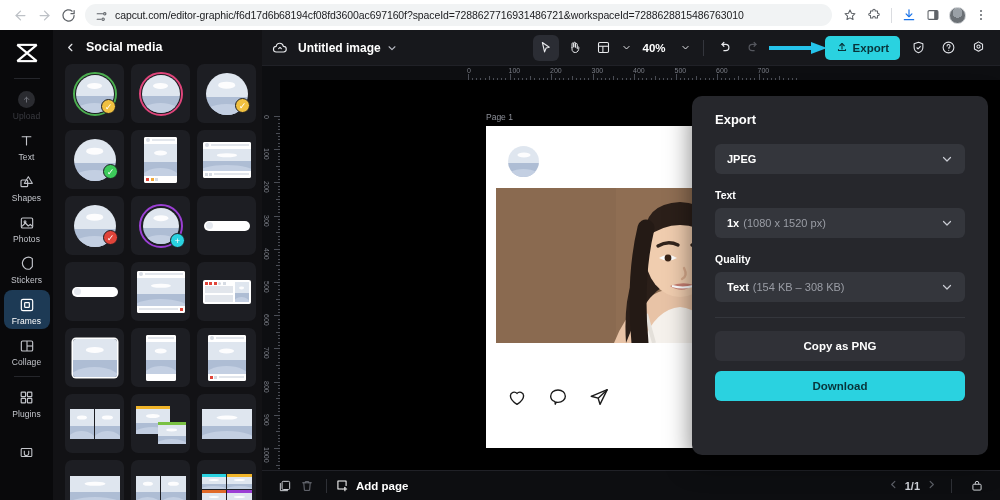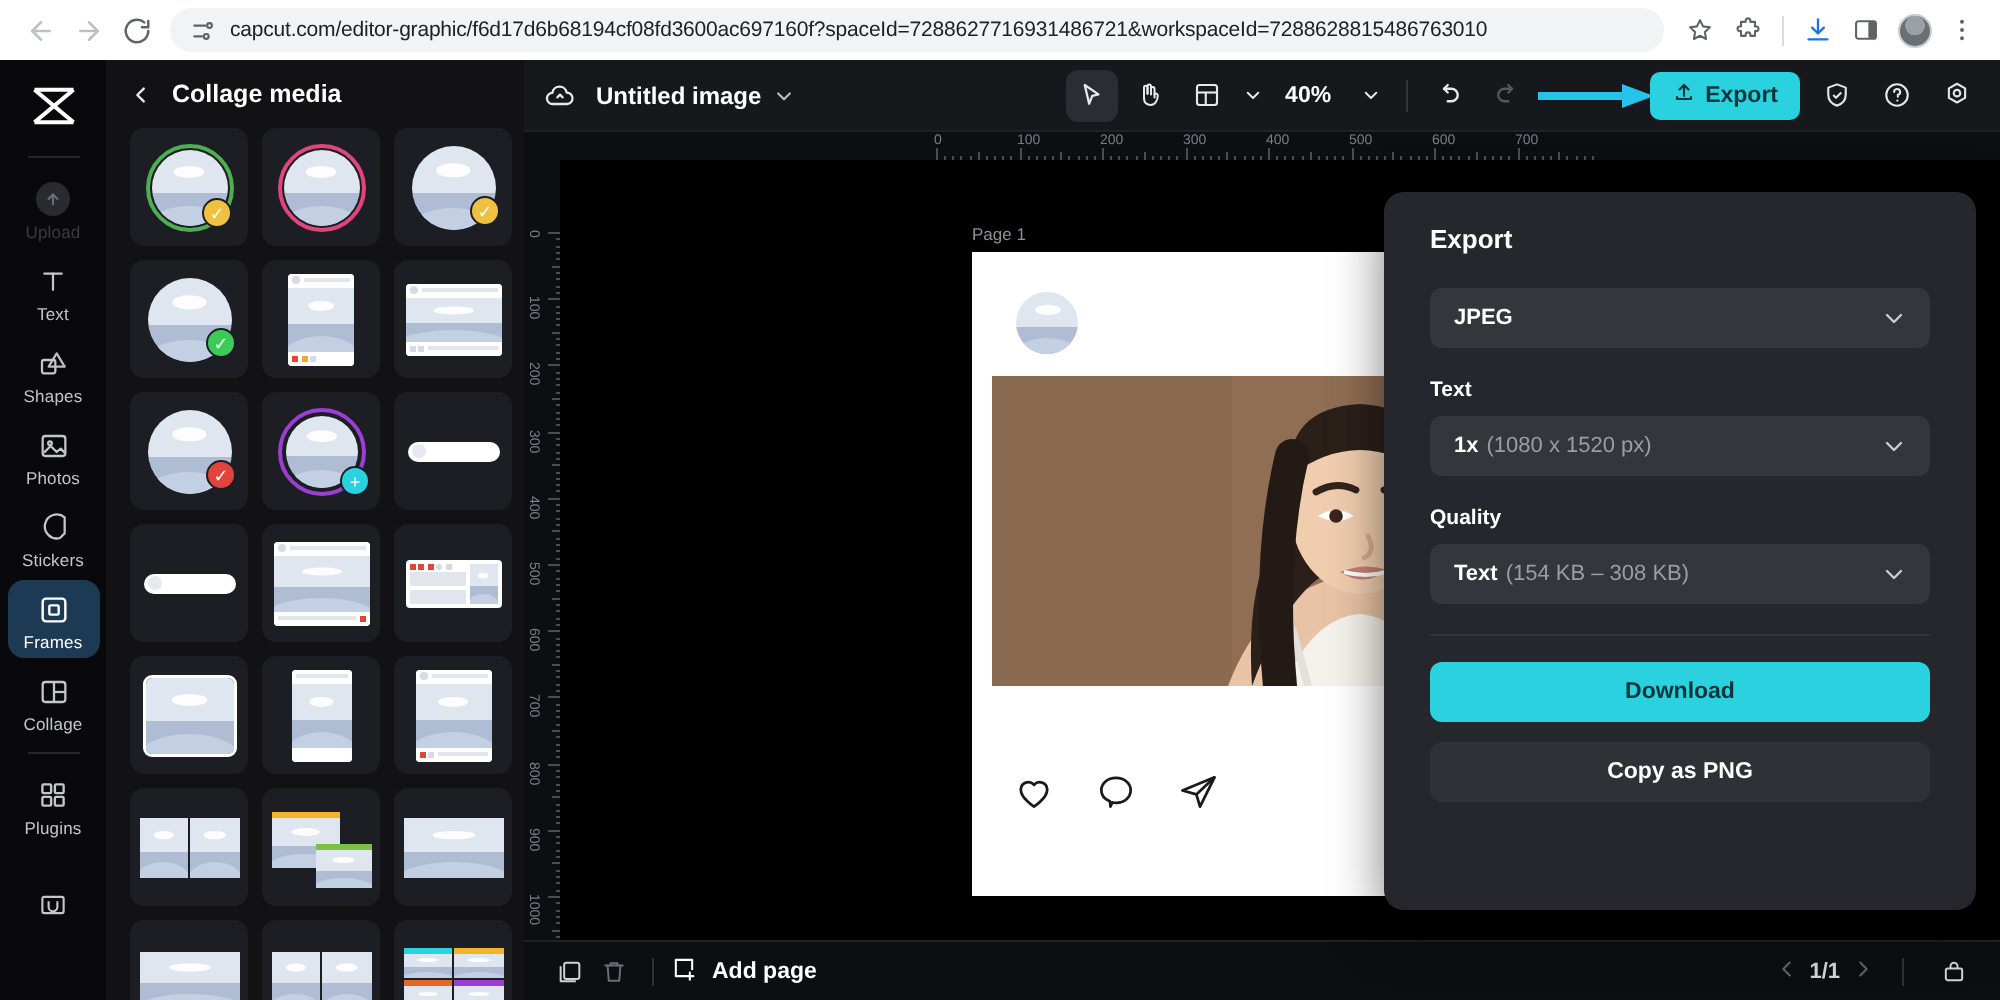--- a/index.html
+++ b/index.html
@@ -409,21 +409,21 @@
       </div>
     </div>
 
     <div class="panel">
       <div class="panel-head">
         <span class="panel-back">
           <svg width="11" height="11" viewBox="0 0 24 24" fill="none" stroke="currentColor" stroke-width="2.6" stroke-linecap="round" stroke-linejoin="round">
               <path d="M15 5l-7 7 7 7"></path>
             </svg>
         </span>
-        <span class="panel-title">Collage media</span>
+        <span class="panel-title">Social media</span>
       </div>
 
       <div class="grid">
 
         <div class="cell">
           <div class="ring" style="border-color:#4caf50"></div>
           <div class="ph circ" style="width:38px;height:38px"></div>
           <div class="badge" style="background:#f0c040">✓</div>
         </div>
         <div class="cell">
@@ -1054,18 +1054,18 @@
         <span class="ep-sel-strong">Text</span>
         <span class="ep-sel-sub">(154 KB – 308 KB)</span>
         <span class="chev">
           <svg width="12" height="12" viewBox="0 0 24 24" fill="none" stroke="currentColor" stroke-width="2.4" stroke-linecap="round" stroke-linejoin="round">
               <path d="M5 9l7 7 7-7"></path>
             </svg>
         </span>
       </div>
 
       <div class="ep-hr"></div>
+      <div class="ep-btn ghost">Copy as PNG</div>
       <div class="ep-btn primary">Download</div>
-      <div class="ep-btn ghost">Copy as PNG</div>
     </div>
 
   </div>
 </div>
 
 </body></html>

